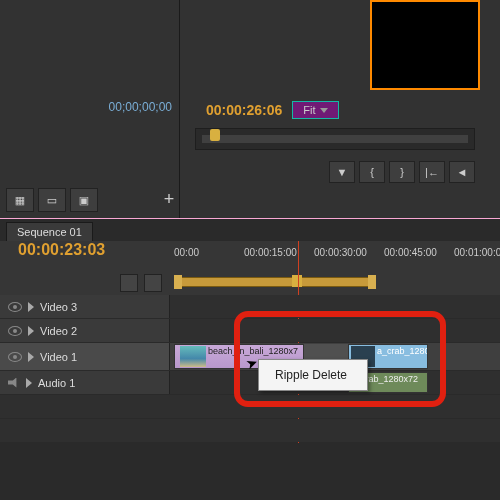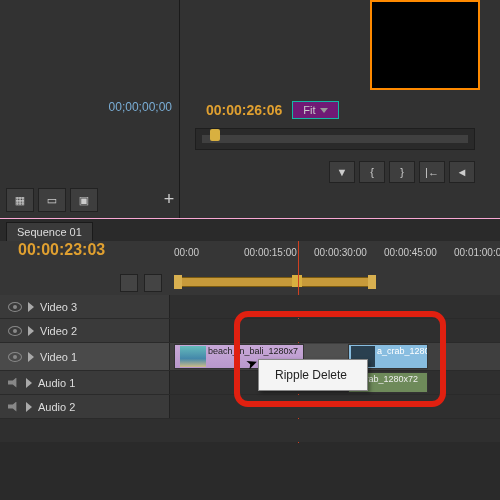--- a/index.html
+++ b/index.html
@@ -185,25 +185,20 @@
           <span class="spk"></span>
           <span class="tri"></span>
           <span class="track-label">Audio 1</span>
         </div>
         <div class="track-lane">
           <div class="clip aud">a_crab_1280x72</div>
         </div>
       </div>
 
       <div class="track-row">
-        <div class="track-head">
-          <span class="spk"></span>
-          <span class="tri"></span>
-          <span class="track-label">Audio 2</span>
-        </div>
         <div class="track-lane"></div>
       </div>
 
       <div class="track-row">
         <div class="track-lane"></div>
       </div>
 
       <div class="ctx-menu" style="left:258px; top:64px;">
         <div class="ctx-item">Ripple Delete</div>
       </div>

